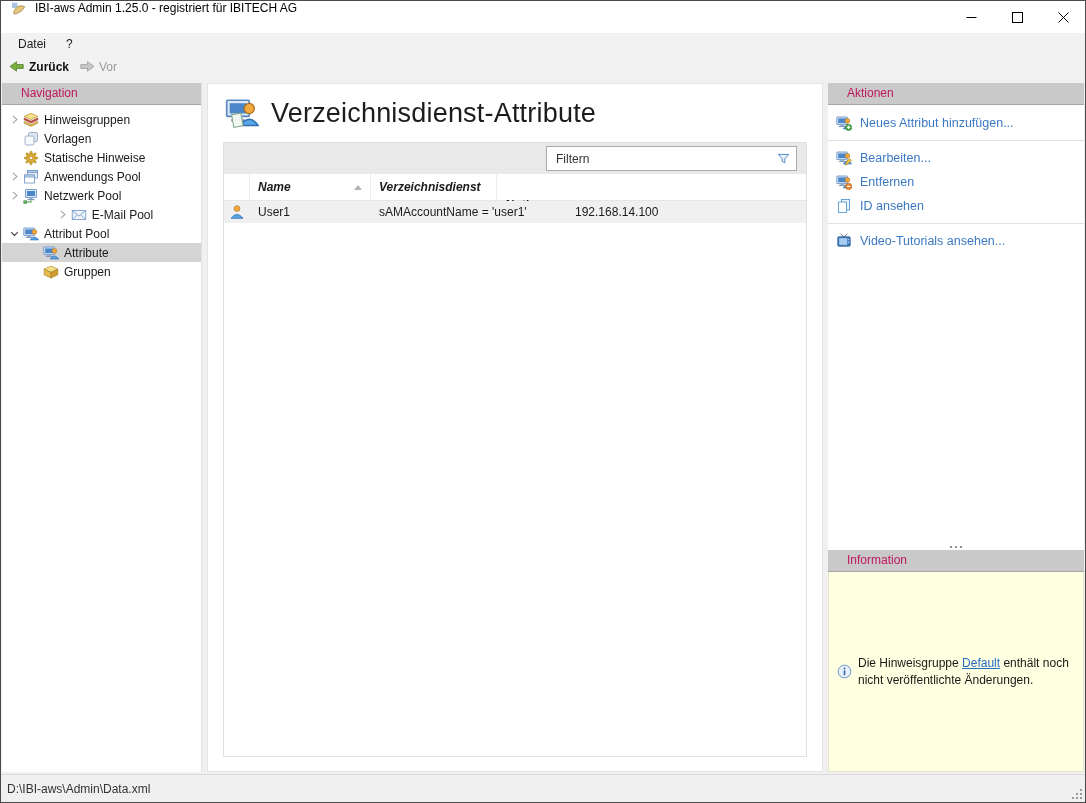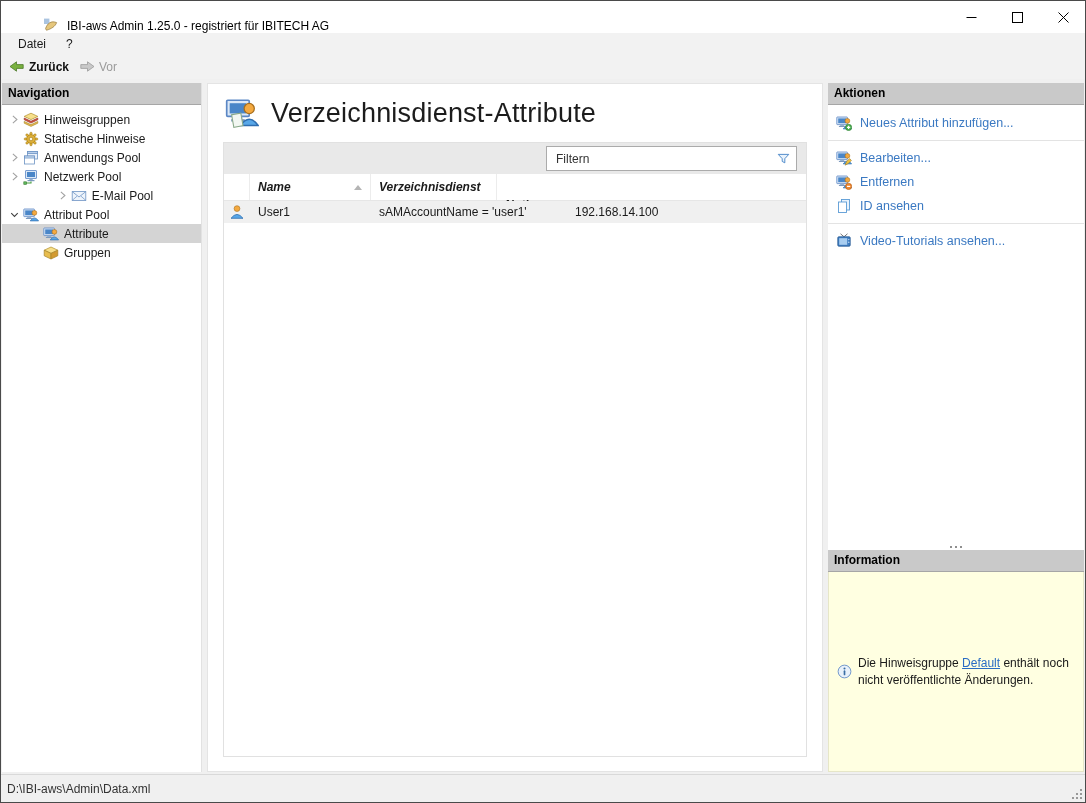--- a/index.html
+++ b/index.html
@@ -4,42 +4,42 @@
 <style>
   html,body{margin:0;padding:0;background:#d8d8d8;font-family:"Liberation Sans",sans-serif;}
   .window{position:relative;width:1084px;height:801px;border:1px solid #4a4a4a;background:#fff;
           display:flex;flex-direction:column;overflow:hidden;font-size:12px;color:#1a1a1a;}
   .ico{display:inline-flex;align-items:center;justify-content:center;flex:none;}
   .ico svg{width:16px;height:16px;display:block;}
   .ico.big svg{width:34px;height:34px;}
   .ico.small svg{width:15px;height:15px;}
 
   
-  .titlebar{height:32px;background:#fff;display:flex;align-items:flex-end;flex:none;margin-left:32px;}
+  .titlebar{height:32px;background:#fff;display:flex;align-items:flex-start;flex:none;}
   .titlebar .ico{margin:0 8px 0 10px;}
   .title{font-size:12px;color:#000;}
   .wincontrols{margin-left:auto;display:flex;height:100%;}
   .wc{width:46px;height:100%;display:flex;align-items:center;justify-content:center;cursor:pointer;}
   .wc svg{width:11px;height:11px;}
 
   
   .menubar{height:21px;background:#f2f2f2;display:flex;align-items:center;flex:none;padding-left:7px;}
   .menu-item{padding:2px 10px;cursor:default;}
 
   
   .toolbar{height:25px;background:#f2f2f2;display:flex;align-items:center;flex:none;padding-left:3px;}
   .tb-btn{display:flex;align-items:center;gap:4px;padding:2px 5px;cursor:pointer;}
   .tb-btn .lbl{font-weight:bold;color:#111;}
   .tb-btn.disabled .lbl{font-weight:normal;color:#9b9b9b;}
 
   
   .content{flex:1;background:#f0f0f0;display:flex;padding:4px 1px 2px 1px;min-height:0;}
 
   .panel-header{height:21px;line-height:21px;background:var(--header-bg,#c9c9c9);
-                border-bottom:1px solid #a6a6a6;font-weight:bold;padding-left:6px;flex:none;color:#000000;}
+                border-bottom:1px solid #a6a6a6;font-weight:normal;padding-left:19px;flex:none;color:#be185d;}
 
   
   .nav-panel{width:199px;background:#fff;display:flex;flex-direction:column;flex:none;border-right:1px solid #e2e2e2;}
   .tree{padding-top:5px;overflow:hidden;flex:1;}
   .tree-item{display:flex;align-items:center;height:19px;cursor:pointer;white-space:nowrap;}
   .tree-item.selected{background:var(--selected-bg,#d4d4d4);}
   .tree-item .chev{width:17px;height:16px;flex:none;display:inline-flex;align-items:center;justify-content:center;}
   .tree-item .chev svg{width:13px;height:13px;}
   .tree-item .lbl{margin-left:5px;}
 
@@ -163,20 +163,30 @@
                 <path d="M1.2 6 L8 9.2 L14.8 6 L14.8 7.8 L8 11 L1.2 7.8 Z" fill="#d24f3f" stroke="#8f2f23" stroke-width="0.6"></path>
                 <path d="M1.2 9.4 L8 12.6 L14.8 9.4 L14.8 11.2 L8 14.4 L1.2 11.2 Z" fill="#e8bd4e" stroke="#a5822a" stroke-width="0.6"></path>
               </svg>
             </span>
             <span class="lbl">Hinweisgruppen</span>
           </div>
           <div class="tree-item" style="padding-left: 4px;">
             <span class="chev"></span>
             <span class="ico">
               <svg viewBox="0 0 16 16">
+                <rect x="5.5" y="1.5" width="9" height="9" rx="1.5" fill="#dfe7f2" stroke="#8aa0bd" stroke-width="0.8"></rect>
+                <rect x="2" y="5" width="9" height="9" rx="1.5" fill="#f6f9fc" stroke="#8aa0bd" stroke-width="0.8"></rect>
+              </svg>
+            </span>
+            <span class="lbl">Vorlagen</span>
+          </div>
+          <div class="tree-item" style="padding-left: 4px;">
+            <span class="chev"></span>
+            <span class="ico">
+              <svg viewBox="0 0 16 16">
                 <g fill="#e0b23c" stroke="#9a7209" stroke-width="0.5">
                   <rect x="6.9" y="1.2" width="2.2" height="13.6" rx="1"></rect>
                   <rect x="6.9" y="1.2" width="2.2" height="13.6" rx="1" transform="rotate(45 8 8)"></rect>
                   <rect x="6.9" y="1.2" width="2.2" height="13.6" rx="1" transform="rotate(90 8 8)"></rect>
                   <rect x="6.9" y="1.2" width="2.2" height="13.6" rx="1" transform="rotate(135 8 8)"></rect>
                   <circle cx="8" cy="8" r="4.3"></circle>
                 </g>
                 <circle cx="8" cy="8" r="1.8" fill="#fdf6dd" stroke="#9a7209" stroke-width="0.6"></circle>
               </svg>
             </span>

